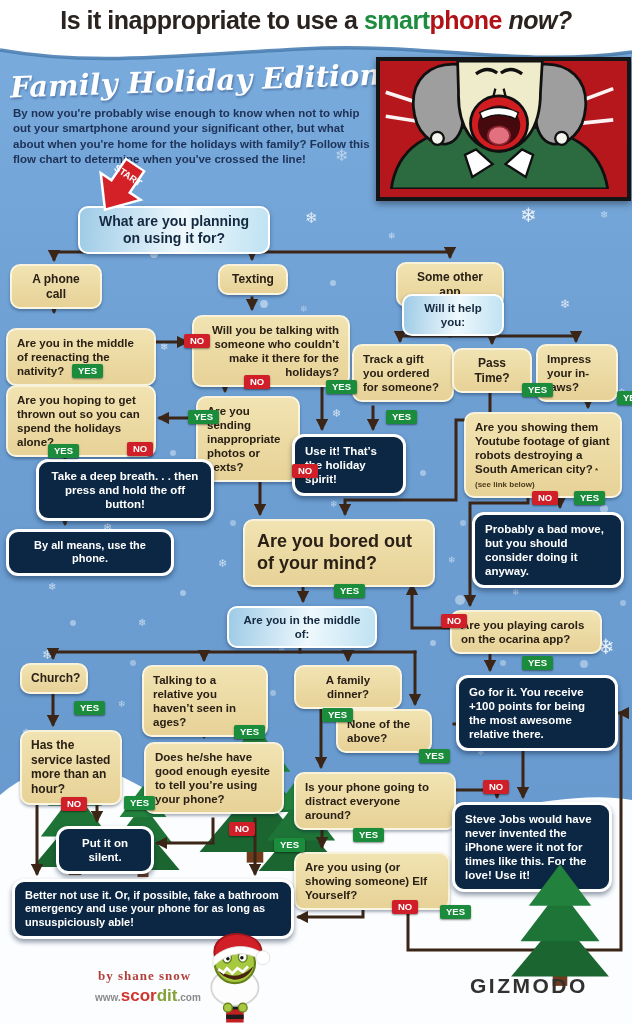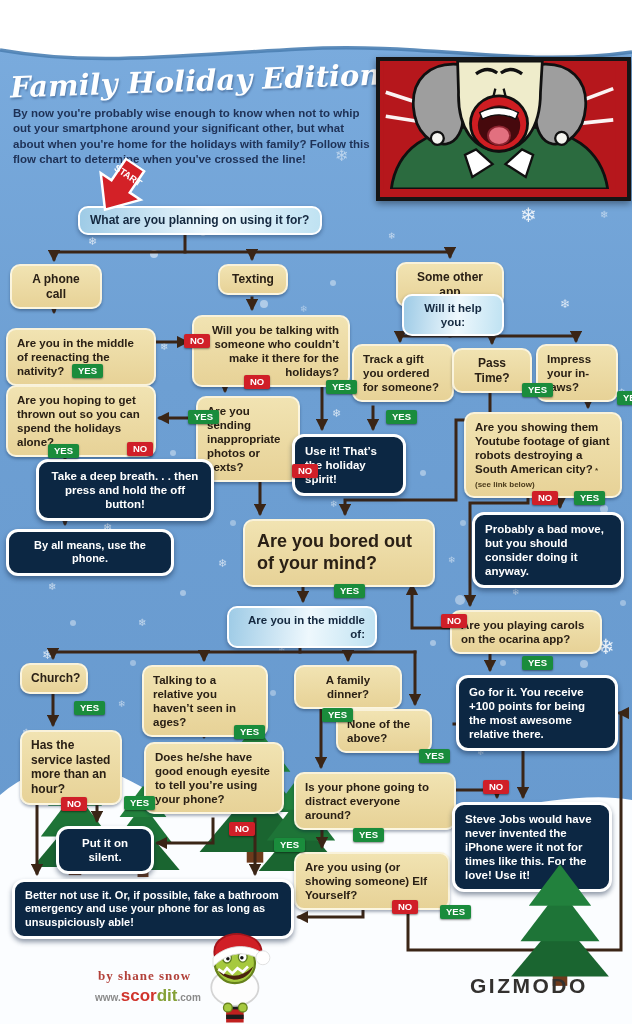--- a/index.html
+++ b/index.html
@@ -215,39 +215,39 @@
       <path d="M37,795 V873" marker-end="url(#arr)"></path>
       <path d="M97,795 V820" marker-end="url(#arr)"></path>
       <path d="M213,819 V843 H158" marker-end="url(#arr)"></path>
       <path d="M255,819 V873" marker-end="url(#arr)"></path>
       <path d="M363,893 V917 H299" marker-end="url(#arr)"></path>
       <path d="M408,893 V950 H621 V713 H620" marker-end="url(#arr)"></path>
     </g>
   </svg>
 
   <div id="boxes">
-      <div class="node hub" style="left: 78px; top: 206px; width: 244px; font-size: 12px; ">What are you planning on using it for?</div>
+      <div class="node hub" style="left: 78px; top: 206px; width: 192px; font-size: 14px; text-align: center;">What are you planning on using it for?</div>
       <div class="node q" style="left: 10px; top: 264px; width: 92px; font-size: 12px; text-align: center;">A phone call</div>
       <div class="node q" style="left: 218px; top: 264px; width: 70px; font-size: 12px; text-align: center;">Texting</div>
       <div class="node q" style="left: 396px; top: 262px; width: 108px; font-size: 12px; text-align: center;">Some other app</div>
       <div class="node q" style="left: 6px; top: 328px; width: 150px; font-size: 11.5px; text-align: left;">Are you in the middle of reenacting the nativity?</div>
       <div class="node q" style="left: 192px; top: 315px; width: 158px; font-size: 11.5px; text-align: right;">Will you be talking with someone who couldn’t make it there for the holidays?</div>
       <div class="node hub" style="left: 402px; top: 294px; width: 102px; font-size: 11.5px; text-align: center;">Will it help you:</div>
       <div class="node q" style="left: 6px; top: 385px; width: 150px; font-size: 11.5px; text-align: left;">Are you hoping to get thrown out so you can spend the holidays alone?</div>
       <div class="node q" style="left: 196px; top: 396px; width: 104px; font-size: 11.5px; text-align: left;">Are you sending inappropriate photos or sexts?</div>
       <div class="node q" style="left: 352px; top: 344px; width: 102px; font-size: 11.5px; text-align: left;">Track a gift you ordered for someone?</div>
       <div class="node q" style="left: 452px; top: 348px; width: 80px; font-size: 12px; text-align: center;">Pass Time?</div>
       <div class="node q" style="left: 536px; top: 344px; width: 82px; font-size: 11.5px; text-align: left;">Impress your in-laws?</div>
       <div class="node a" style="left: 292px; top: 434px; width: 114px; font-size: 11.5px; text-align: left;">Use it! That’s the holiday spirit!</div>
       <div class="node a" style="left: 36px; top: 459px; width: 178px; font-size: 11.5px; text-align: center;">Take a deep breath. . . then press and hold the off button!</div>
       <div class="node q" style="left: 464px; top: 412px; width: 158px; font-size: 11.5px; text-align: left;">Are you showing them Youtube footage of giant robots destroying a South American city?<span class="note"> *(see link below)</span></div>
       <div class="node a" style="left: 6px; top: 529px; width: 168px; font-size: 11px; text-align: center;">By all means, use the phone.</div>
       <div class="node a" style="left: 472px; top: 512px; width: 152px; font-size: 11.5px; text-align: left;">Probably a bad move, but you should consider doing it anyway.</div>
       <div class="node q" style="left: 243px; top: 519px; width: 192px; font-size: 18px; text-align: left; padding: 10px 12px;">Are you bored out of your mind?</div>
-      <div class="node hub" style="left: 227px; top: 606px; width: 150px; font-size: 11.5px; text-align: right;">Are you in the middle of:</div>
+      <div class="node hub" style="left: 227px; top: 606px; width: 150px; font-size: 11.5px; text-align: center;">Are you in the middle of:</div>
       <div class="node q" style="left: 450px; top: 610px; width: 152px; font-size: 11.5px; text-align: left;">Are you playing carols on the ocarina app?</div>
       <div class="node a" style="left: 456px; top: 675px; width: 162px; font-size: 11.5px; text-align: left;">Go for it. You receive +100 points for being the most awesome relative there.</div>
       <div class="node q" style="left: 20px; top: 663px; width: 68px; font-size: 12px; text-align: center;">Church?</div>
       <div class="node q" style="left: 142px; top: 665px; width: 126px; font-size: 11.5px; text-align: left;">Talking to a relative you haven’t seen in ages?</div>
       <div class="node q" style="left: 294px; top: 665px; width: 108px; font-size: 11.5px; text-align: center;">A family dinner?</div>
       <div class="node q" style="left: 336px; top: 709px; width: 96px; font-size: 11.5px; text-align: left;">None of the above?</div>
       <div class="node q" style="left: 20px; top: 730px; width: 102px; font-size: 12px; text-align: left;">Has the service lasted more than an hour?</div>
       <div class="node q" style="left: 144px; top: 742px; width: 140px; font-size: 11.5px; text-align: left;">Does he/she have good enough eyesite to tell you’re using your phone?</div>
       <div class="node q" style="left: 294px; top: 772px; width: 162px; font-size: 11.5px; text-align: left;">Is your phone going to distract everyone around?</div>
       <div class="node a" style="left: 56px; top: 826px; width: 98px; font-size: 11.5px; text-align: center;">Put it on silent.</div>
@@ -285,20 +285,23 @@
       <span class="lab lab-no" style="left: 364px; top: 900px;">NO</span>
       <span class="lab lab-yes" style="left: 412px; top: 905px;">YES</span>
     </div>
   <div id="tree-right"><svg width="104" height="125" viewBox="0 0 100 120">
     <rect x="43" y="104" width="14" height="15" fill="#6e3b1c"></rect>
     <polygon points="50,54 97,110 3,110" fill="#1a6530"></polygon>
     <polygon points="50,26 88,76 12,76" fill="#1e7437"></polygon>
     <polygon points="50,2 80,42 20,42" fill="#22813d"></polygon>
   </svg></div>
 
+  <div class="titlebar">
+    <h1><span>Is it inappropriate to use a </span><span class="t-green">smart</span><span class="t-red">phone</span><span class="t-now"> now?</span></h1>
+  </div>
   <svg class="wave" width="632" height="38" viewBox="0 0 632 38">
     <path d="M0,0 H632 V14 C520,30 430,4 300,11 C170,18 90,28 0,12 Z" fill="#fff"></path>
     <path d="M0,12 C90,28 170,18 300,11 C430,4 520,30 632,14" stroke="#4b7fb3" stroke-width="3.5" fill="none" opacity=".9"></path>
   </svg>
 
   <div class="edition">Family Holiday Edition</div>
   <div class="intro">By now you're probably wise enough to know when not to whip out your smartphone around your significant other, but what about when you're home for the holidays with family? Follow this flow chart to determine when you've crossed the line!</div>
 
   <div class="grandma">
     <svg width="239" height="128" viewBox="0 0 251 139">

